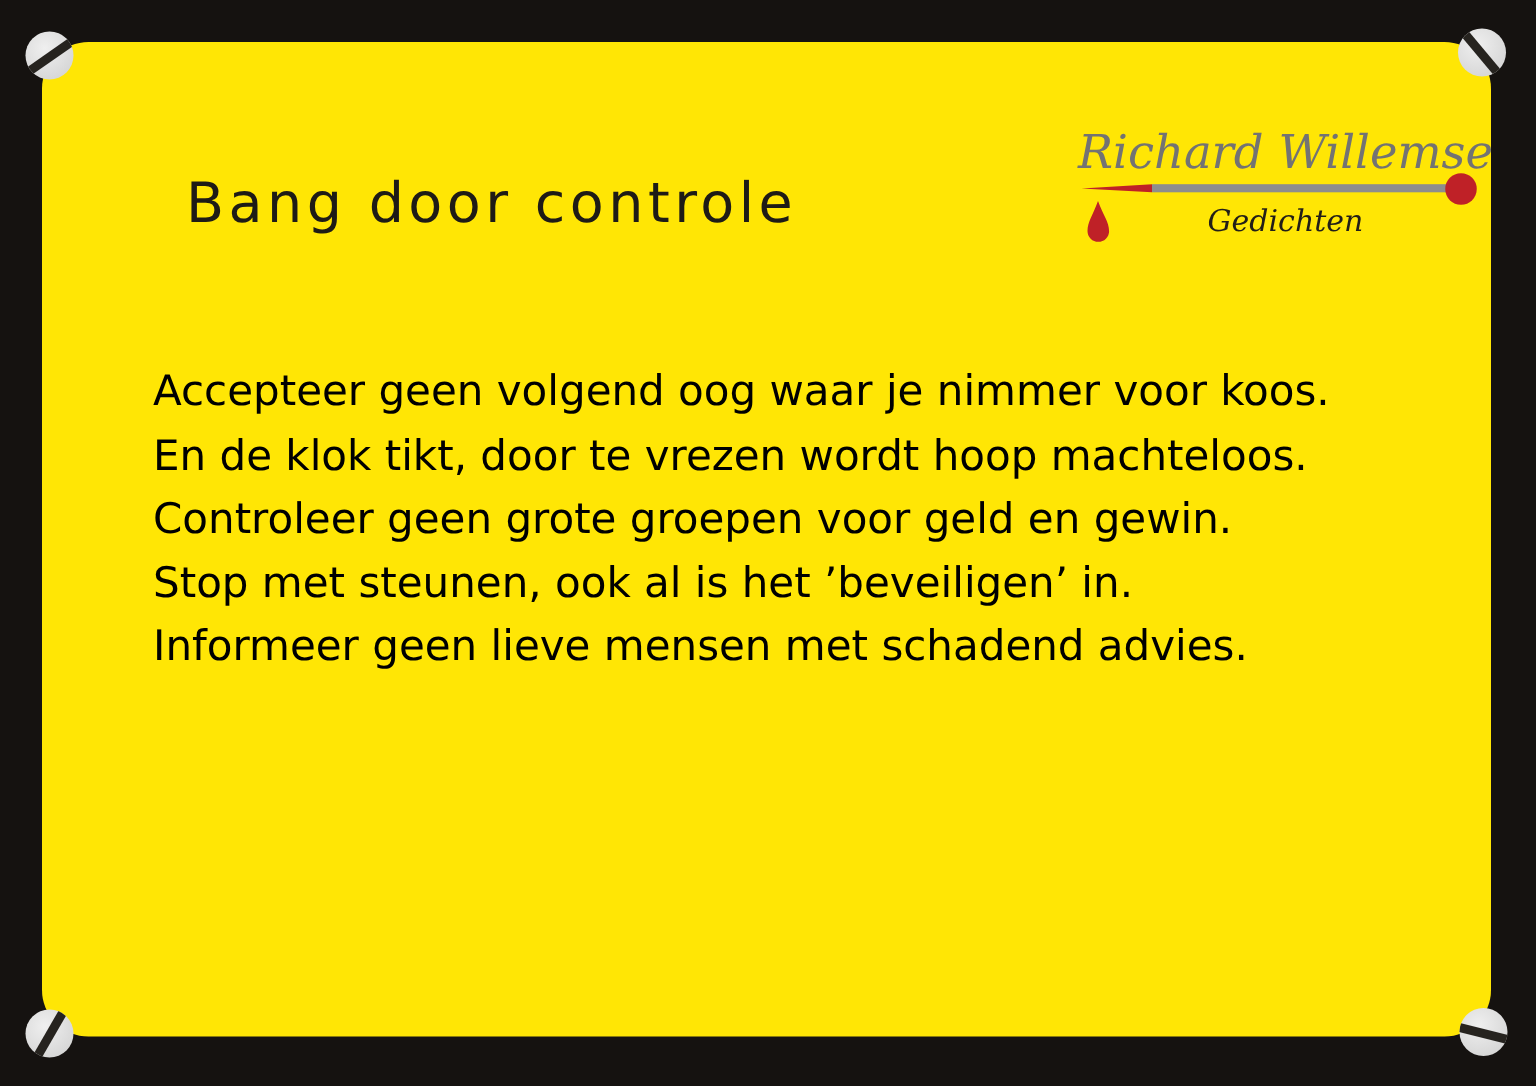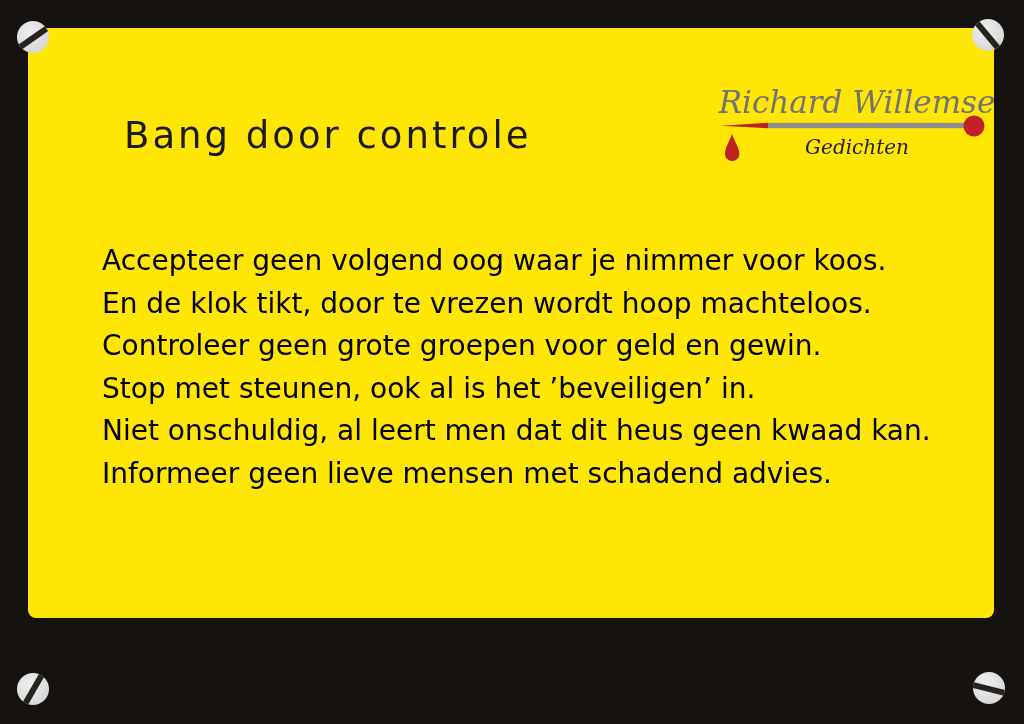--- a/index.html
+++ b/index.html
@@ -14,23 +14,23 @@
     overflow: hidden;
     font-family: "DejaVu Sans", sans-serif;
   }
 
   
   .card {
     position: absolute;
     left: 28px;
     top: 28px;
     width: 966px;
-    height: 590px;
+    height: 663px;
     background: #ffe605;
-    border-radius: 8px;
+    border-radius: 31px;
   }
 
   
   .title {
     position: absolute;
     left: 96px;
     top: 86px;
     font-size: 37px;
     letter-spacing: 3px;
     color: #1e1b16;
@@ -139,21 +139,20 @@
     </svg>
 
     <div class="subtitle">Gedichten</div>
   </div>
 
   <div class="poem">
     <div class="line">Accepteer geen volgend oog waar je nimmer voor koos.</div>
     <div class="line">En de klok tikt, door te vrezen wordt hoop machteloos.</div>
     <div class="line">Controleer geen grote groepen voor geld en gewin.</div>
     <div class="line">Stop met steunen, ook al is het ’beveiligen’ in.</div>
-    <div class="line">Niet onschuldig, al leert men dat dit heus geen kwaad kan.</div>
     <div class="line">Informeer geen lieve mensen met schadend advies.</div>
   </div>
 
 </div>
 
 <div class="screw screw-tl">
   <div class="slot"></div>
 </div>
 <div class="screw screw-tr">
   <div class="slot"></div>

